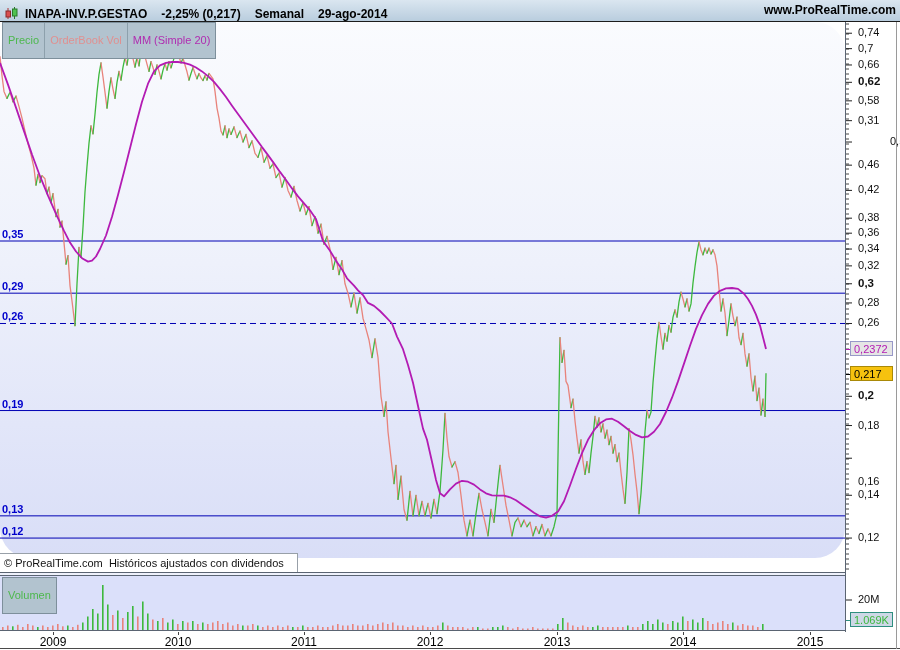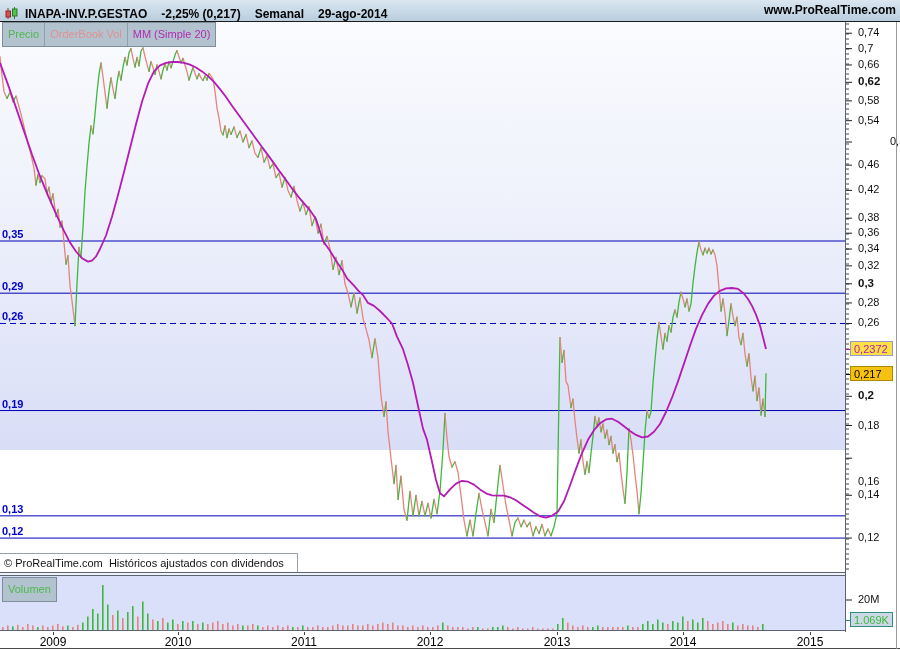--- a/index.html
+++ b/index.html
@@ -4,26 +4,26 @@
 <style>
   html,body{margin:0;padding:0;background:#fff;}
   #app{position:relative;width:900px;height:650px;font-family:"Liberation Sans",sans-serif;overflow:hidden;background:#fff;-webkit-font-smoothing:antialiased;}
   
   #titlebar{position:absolute;left:0;top:0;width:900px;height:21px;background:linear-gradient(#dae6f0,#b9cdde);border-bottom:1px solid #1c1c1c;display:flex;align-items:flex-end;font-size:12px;font-weight:bold;color:#000;}
   #titlebar .seg{margin-left:14px;white-space:pre;}
   #titlebar .logo{margin-left:4px;display:flex;align-items:center;}
   #website{position:absolute;right:4px;top:0;height:21px;line-height:21px;font-weight:bold;color:#000;text-decoration:none;}
   
   .tabstrip{position:absolute;display:inline-flex;background:#b2c3cf;border:1px solid #7d8f9b;font-size:11px;line-height:13px;}
-  .tabstrip .tab{padding:5px 5px;border-right:1px solid #8da0ac;white-space:nowrap;}
+  .tabstrip .tab{padding:11px 5px;border-right:1px solid #8da0ac;white-space:nowrap;}
   .tabstrip .tab:last-child{border-right:none;}
   #indicator-tabs{left:2px;top:22px;}
   #volume-tab-strip{left:2px;top:577px;}
   
-  #price-pane{position:absolute;left:0;top:22px;width:845px;height:428px;background:linear-gradient(#fafbfe 0%,#eef1fb 45%,#e2e6f9 75%,#d9def7 100%);}
+  #price-pane{position:absolute;left:0;top:22px;width:845px;height:536px;background:linear-gradient(#fafbfe 0%,#eef1fb 45%,#e2e6f9 75%,#d9def7 100%);border-radius:30px;}
   #price-pane svg{position:absolute;left:0;top:0;}
   .level-label{position:absolute;font-size:11px;font-weight:bold;color:#0000cc;pointer-events:none;}
   #divider{position:absolute;left:0;top:572px;width:845px;height:4px;border-top:1px solid #5a6472;border-bottom:1px solid #5a6472;background:#eef1fb;box-sizing:border-box;}
   #footer-note{position:absolute;left:0;top:553px;width:298px;height:19px;background:#ffffff;border-top:1px solid #98a0a8;border-right:1px solid #98a0a8;font-size:11px;line-height:19px;color:#111;padding-left:4px;box-sizing:border-box;white-space:pre;}
   #volume-pane{position:absolute;left:0;top:576px;width:845px;height:54px;background:#dbe0fa;border-bottom:1px solid #5a6472;}
   
   #price-axis{position:absolute;left:845px;top:22px;width:55px;height:610px;background:#ffffff;border-left:1px solid #5a6472;box-sizing:border-box;}
   .axis-label{position:absolute;left:12px;font-size:11px;color:#111;white-space:nowrap;}
   .axis-label.bold{font-weight:bold;font-size:11.5px;}
   .axis-box{position:absolute;left:4px;width:43px;height:15px;font-size:11px;line-height:15px;padding-left:3px;box-sizing:border-box;}
@@ -580,33 +580,33 @@
         <line x1="0" y1="261.77899857396187" x2="6" y2="261.77899857396187" stroke="#222" stroke-width="1"></line>
         <line x1="0" y1="280.925498312148" x2="6" y2="280.925498312148" stroke="#222" stroke-width="1"></line>
         <line x1="0" y1="301.49151098647343" x2="6" y2="301.49151098647343" stroke="#222" stroke-width="1"></line>
         <line x1="0" y1="374.3013131105421" x2="6" y2="374.3013131105421" stroke="#222" stroke-width="1"></line>
         <line x1="0" y1="403.54034957881356" x2="6" y2="403.54034957881356" stroke="#222" stroke-width="1"></line>
         <line x1="0" y1="436.2268114226902" x2="6" y2="436.2268114226902" stroke="#222" stroke-width="1"></line>
         <line x1="0" y1="473.283665541432" x2="6" y2="473.283665541432" stroke="#222" stroke-width="1"></line>
         <line x1="0" y1="516.0626641153938" x2="6" y2="516.0626641153938" stroke="#222" stroke-width="1"></line>
         <line x1="0" y1="578" x2="6" y2="578" stroke="#222" stroke-width="1"></line>
       </svg>
-    <div class="axis-box" id="mm-box" style="top: 318.961px; background: #fde047; border: 1px solid rgb(152, 152, 200); color: rgb(179, 27, 179);">0,2372</div>
+    <div class="axis-box" id="mm-box" style="top: 318.961px; background: #e5e5e5; border: 1px solid rgb(152, 152, 200); color: rgb(179, 27, 179);">0,2372</div>
     <div class="axis-box-tick" id="mm-box-tick" style="top: 326.961px; background: rgb(179, 27, 179);"></div>
     <div class="axis-box" id="last-price-box" style="top: 343.662px; background: rgb(246, 194, 15); border: 1px solid rgb(169, 137, 8); color: rgb(0, 0, 0);">0,217</div>
     <div class="axis-box-tick" id="last-price-tick" style="top: 351.662px; background: rgb(0, 0, 0);"></div>
     <div id="vol-scale-label" style="top: 571px;">20M</div>
     <div class="axis-box" id="vol-box" style="top: 590px; background: rgb(205, 216, 230); border: 1px solid rgb(46, 143, 127); color: rgb(61, 184, 61);">1.069K</div>
     <div class="axis-box-tick" id="vol-box-tick" style="top: 598px; background: rgb(46, 143, 127);"></div>
   <div class="axis-label" style="top: 4.22041px;">0,74</div>
       <div class="axis-label" style="top: 19.6418px;">0,7</div>
       <div class="axis-label" style="top: 35.9709px;">0,66</div>
       <div class="axis-label bold" style="top: 53.3212px;">0,62</div>
       <div class="axis-label" style="top: 71.829px;">0,58</div>
-      <div class="axis-label" style="top: 91.6599px;">0,54</div>
+      <div class="axis-label" style="top: 91.6599px;">0,31</div>
       <div class="axis-label" style="top: 113.018px; padding-left: 32px;">0,5</div>
       <div class="axis-label" style="top: 136.157px;">0,46</div>
       <div class="axis-label" style="top: 161.403px;">0,42</div>
       <div class="axis-label" style="top: 189.178px;">0,38</div>
       <div class="axis-label" style="top: 204.182px;">0,36</div>
       <div class="axis-label" style="top: 220.044px;">0,34</div>
       <div class="axis-label" style="top: 236.869px;">0,32</div>
       <div class="axis-label bold" style="top: 254.779px;">0,3</div>
       <div class="axis-label" style="top: 273.925px;">0,28</div>
       <div class="axis-label" style="top: 294.492px;">0,26</div>

